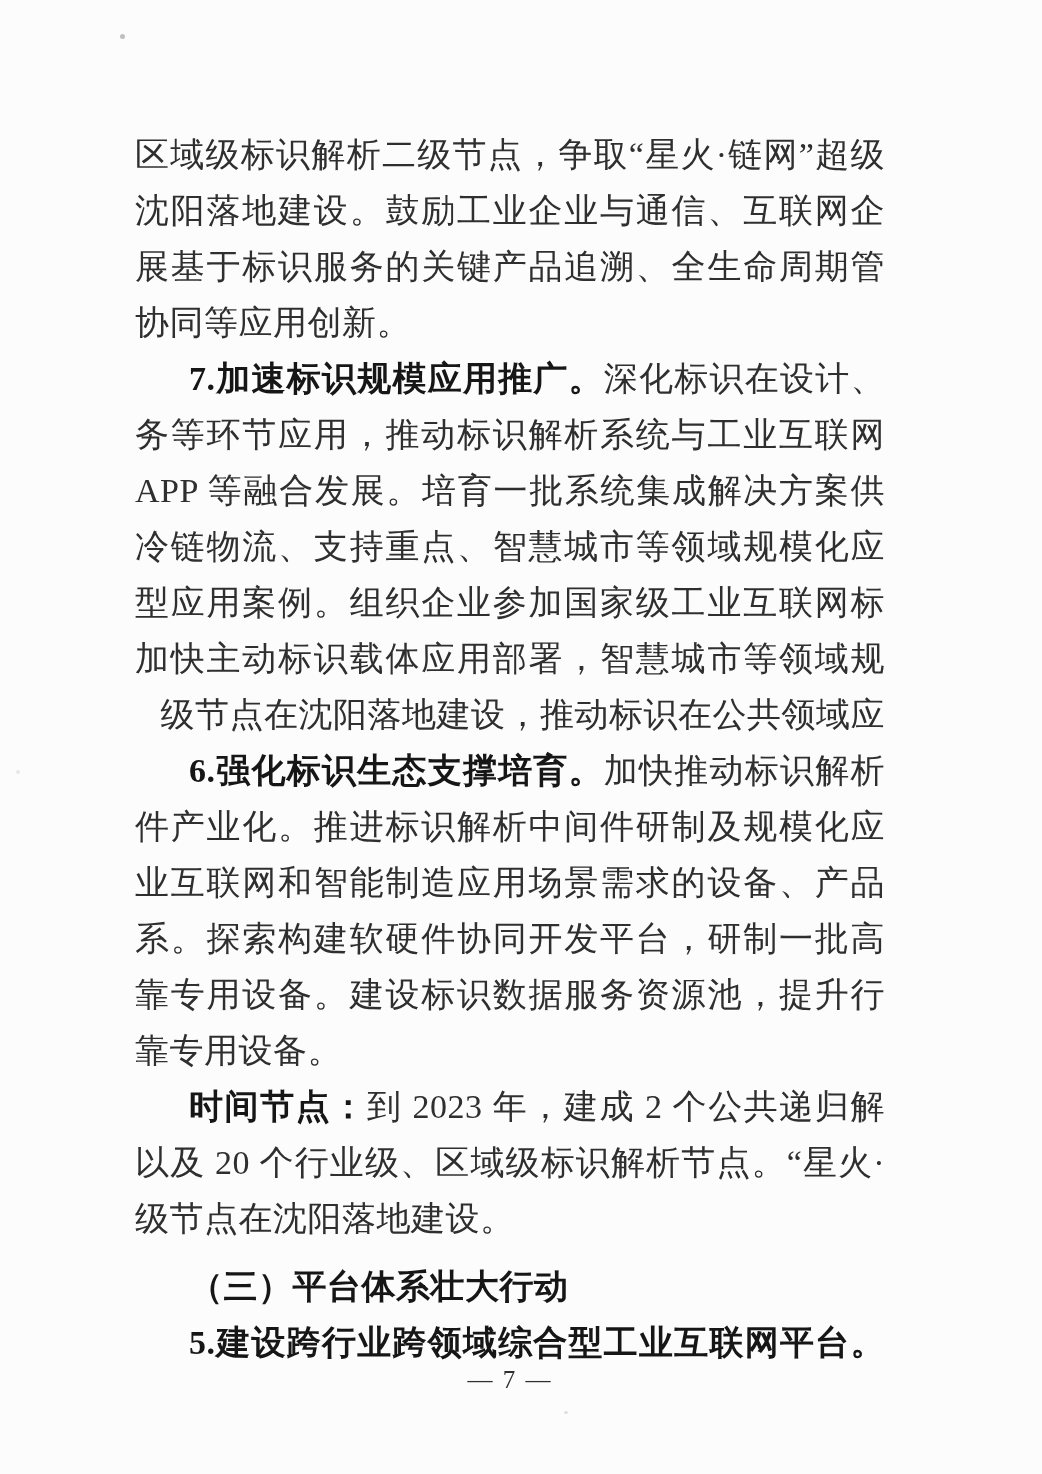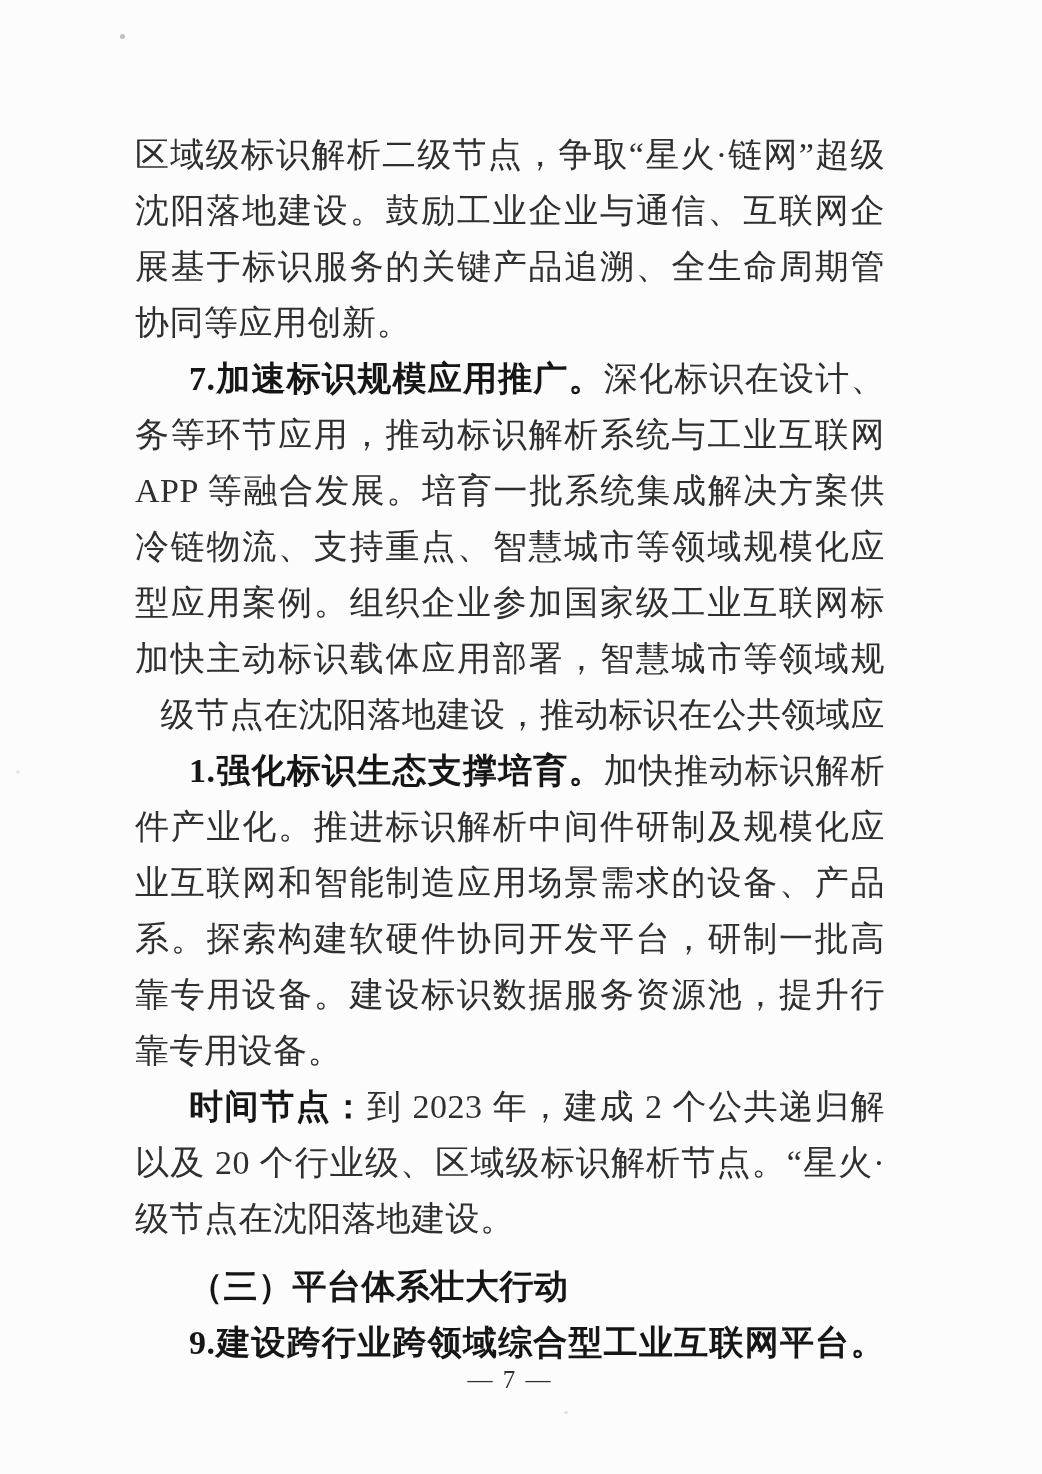--- a/index.html
+++ b/index.html
@@ -77,27 +77,27 @@
       <div class="line"><span class="seg">沈阳落地建设。鼓励工业企业与通信、互联网企业合作，开</span></div>
       <div class="line"><span class="seg">展基于标识服务的关键产品追溯、全生命周期管理、供应链</span></div>
       <div class="line nojust"><span class="seg">协同等应用创新。</span></div>
       <div class="line indent"><span class="seg bold">7.加速标识规模应用推广。</span><span class="seg">深化标识在设计、生产、服</span></div>
       <div class="line"><span class="seg">务等环节应用，推动标识解析系统与工业互联网平台、工业</span></div>
       <div class="line"><span class="seg">APP 等融合发展。培育一批系统集成解决方案供应商，拓展</span></div>
       <div class="line"><span class="seg">冷链物流、支持重点、智慧城市等领域规模化应用，遴选典</span></div>
       <div class="line"><span class="seg">型应用案例。组织企业参加国家级工业互联网标识创新大赛。</span></div>
       <div class="line"><span class="seg">加快主动标识载体应用部署，智慧城市等领域规模化应用。</span></div>
       <div class="line nojust"><span class="seg">级节点在沈阳落地建设，推动标识在公共领域应用。</span></div>
-      <div class="line indent"><span class="seg bold">1.强化标识生态支撑培育。</span><span class="seg">加快推动标识解析核心软硬</span></div>
+      <div class="line indent"><span class="seg bold">6.强化标识生态支撑培育。</span><span class="seg">加快推动标识解析核心软硬</span></div>
       <div class="line"><span class="seg">件产业化。推进标识解析中间件研制及规模化应用，适应工</span></div>
       <div class="line"><span class="seg">业互联网和智能制造应用场景需求的设备、产品标识标准体</span></div>
       <div class="line"><span class="seg">系。探索构建软硬件协同开发平台，研制一批高性能、高可</span></div>
       <div class="line"><span class="seg">靠专用设备。建设标识数据服务资源池，提升行业、产业数</span></div>
       <div class="line nojust"><span class="seg">靠专用设备。</span></div>
       <div class="line indent"><span class="seg bold">时间节点：</span><span class="seg">到 2023 年，建成 2 个公共递归解析节点，</span></div>
       <div class="line"><span class="seg">以及 20 个行业级、区域级标识解析节点。“星火·链网”超</span></div>
       <div class="line nojust"><span class="seg">级节点在沈阳落地建设。</span></div>
       <div class="line nojust indent heading"><span class="seg bold">（三）平台体系壮大行动</span></div>
-      <div class="line indent"><span class="seg bold">9.建设跨行业跨领域综合型工业互联网平台。</span><span class="seg">支持重点</span></div>
+      <div class="line indent"><span class="seg bold">5.建设跨行业跨领域综合型工业互联网平台。</span><span class="seg">支持重点</span></div>
     </div>
 
   <div class="footer">— 7 —</div>
 </div>
 
 </body></html>

